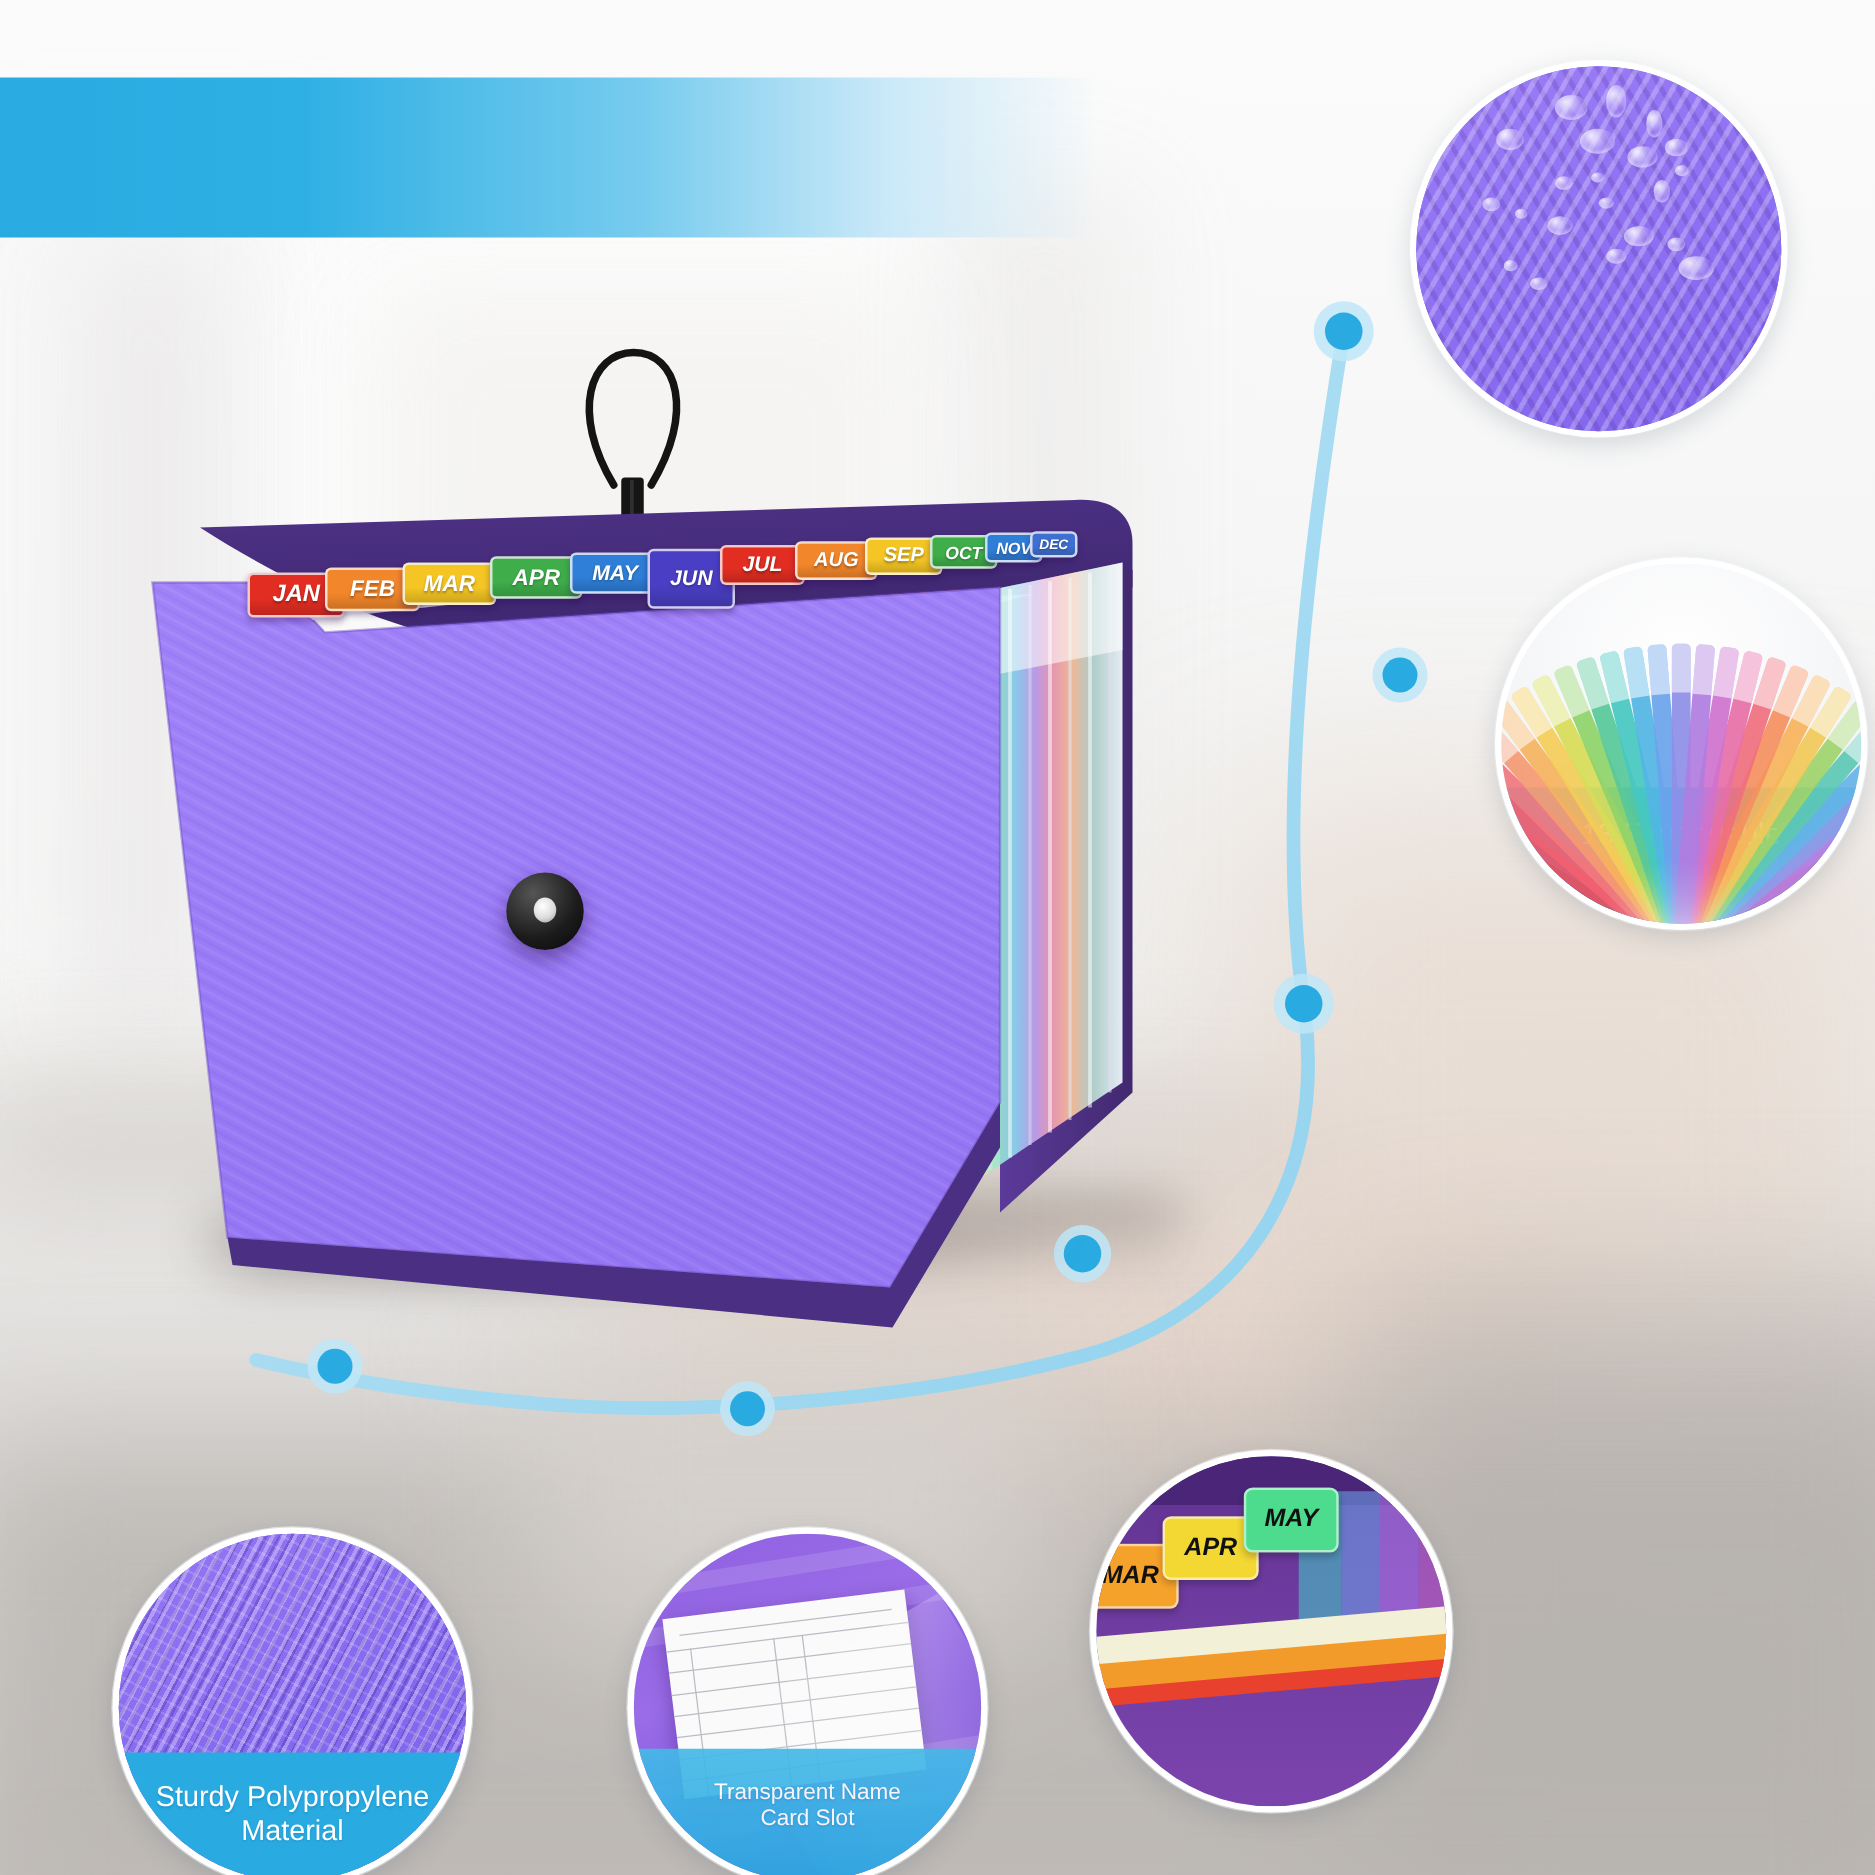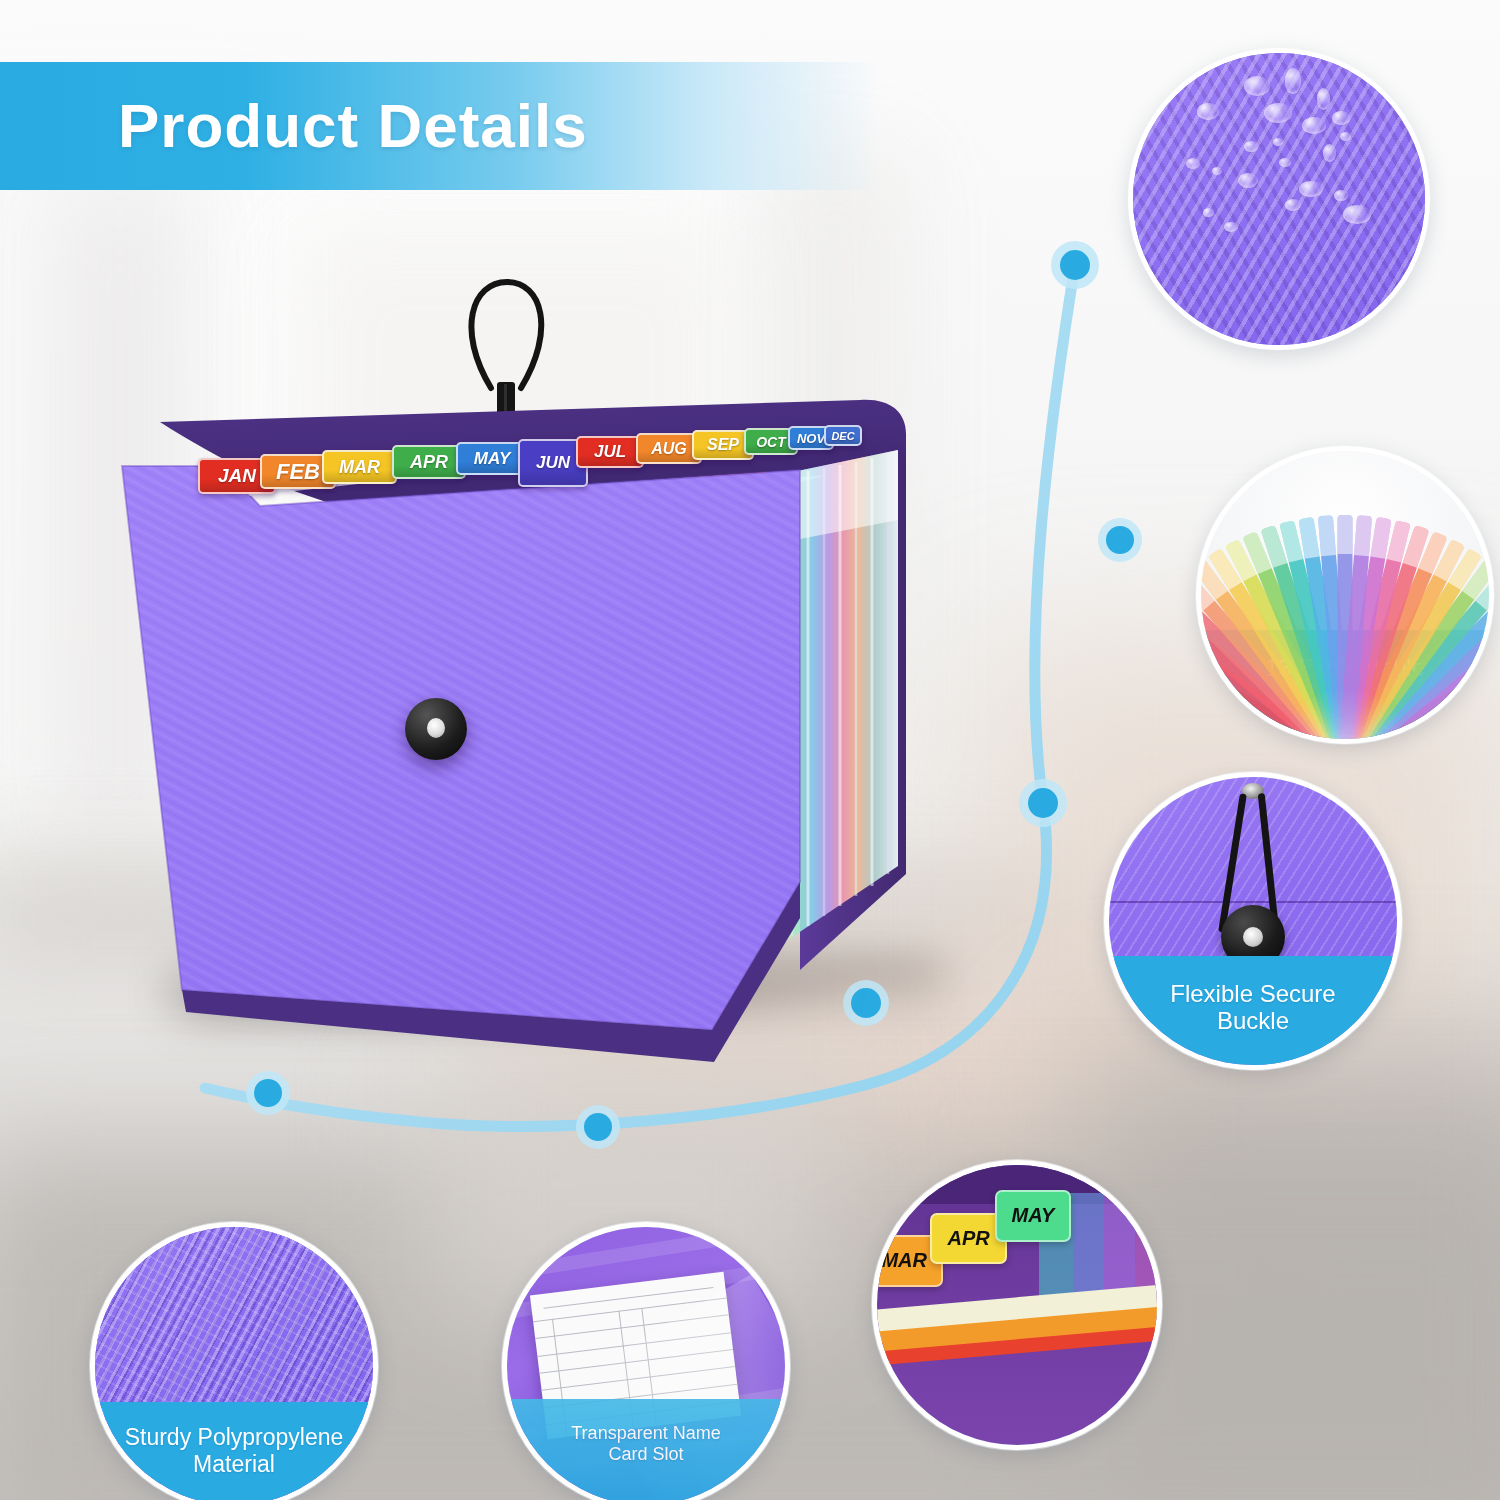--- a/index.html
+++ b/index.html
@@ -300,21 +300,21 @@
         <path d="M 200 194 L 202 216" stroke="#cfd9e4" stroke-width="2" fill="none"></path>
         <path d="M 220 193 L 222 214" stroke="#ffffff" stroke-width="3" fill="none"></path>
         <path d="M 240 192 L 242 212" stroke="#cfd9e4" stroke-width="2" fill="none"></path>
       </g>
     </svg>
 
     <div id="month-tabs">
         <div class="ptab" style="left: 98px; top: 188px; width: 78px; height: 36px; font-size: 19px; background: linear-gradient(rgb(225, 45, 34) 0%, rgb(225, 45, 34) 60%, rgba(0, 0, 0, 0.16) 100%), rgb(225, 45, 34); font-style: italic;">
           <span>JAN</span>
         </div>
-        <div class="ptab" style="left: 160px; top: 184px; width: 76px; height: 35px; font-size: 22px; background: linear-gradient(rgb(242, 134, 42) 0%, rgb(242, 134, 42) 60%, rgba(0, 0, 0, 0.16) 100%), rgb(242, 134, 42);">
+        <div class="ptab" style="left: 160px; top: 184px; width: 76px; height: 35px; font-size: 18px; background: linear-gradient(rgb(242, 134, 42) 0%, rgb(242, 134, 42) 60%, rgba(0, 0, 0, 0.16) 100%), rgb(242, 134, 42);">
           <span>FEB</span>
         </div>
         <div class="ptab" style="left: 222px; top: 180px; width: 75px; height: 34px; font-size: 18px; background: linear-gradient(rgb(244, 197, 36) 0%, rgb(244, 197, 36) 60%, rgba(0, 0, 0, 0.16) 100%), rgb(244, 197, 36);">
           <span>MAR</span>
         </div>
         <div class="ptab" style="left: 292px; top: 175px; width: 74px; height: 34px; font-size: 18px; background: linear-gradient(rgb(63, 174, 74) 0%, rgb(63, 174, 74) 60%, rgba(0, 0, 0, 0.16) 100%), rgb(63, 174, 74);">
           <span>APR</span>
         </div>
         <div class="ptab" style="left: 356px; top: 172px; width: 72px; height: 33px; font-size: 17px; background: linear-gradient(rgb(47, 126, 216) 0%, rgb(47, 126, 216) 60%, rgba(0, 0, 0, 0.16) 100%), rgb(47, 126, 216);">
           <span>MAY</span>
@@ -341,21 +341,20 @@
           <span>DEC</span>
         </div>
       </div>
 
     <div class="pbutton" style="left:305px;top:428px;width:62px;height:62px;">
       <div class="pbuttonhole" style="left:22px;top:20px;width:18px;height:20px;"></div>
     </div>
   </div>
 
   <div class="banner"></div>
-  <div class="banner-title">Product Details</div>
 
   <div class="callout" id="co-water" style="left:1128px;top:48px;width:292px;height:292px;">
     <div class="photo">
       <div class="tex-weave"></div>
       <div class="droplet" style="left:38%;top:8%;width:26px;height:20px;"></div>
       <div class="droplet" style="left:52%;top:5%;width:16px;height:26px;"></div>
       <div class="droplet" style="left:63%;top:12%;width:13px;height:22px;"></div>
       <div class="droplet" style="left:22%;top:17%;width:22px;height:17px;"></div>
       <div class="droplet" style="left:45%;top:17%;width:28px;height:20px;"></div>
       <div class="droplet" style="left:58%;top:22%;width:24px;height:17px;"></div>
@@ -450,38 +449,20 @@
           <div class="fan-blade" style="transform: translateX(-50%) rotate(54.4615deg); background: linear-gradient(rgb(192, 125, 224) 0%, rgb(192, 125, 224) 70%, rgba(255, 255, 255, 0.3) 100%); z-index: 29;"></div>
           <div class="fan-blade" style="transform: translateX(-50%) rotate(59deg); background: linear-gradient(rgb(106, 106, 114) 0%, rgb(106, 106, 114) 70%, rgba(255, 255, 255, 0.3) 100%); z-index: 28;"></div>
         </div>
     </div>
     <div class="capband" style="height:38%;padding-top:24px;background:linear-gradient(180deg,#3ab2e4,#29abe2);opacity:.93;">
       <div class="caption" style="font-size:24px;">13 Expandable
 Pocket</div>
     </div>
   </div>
 
-  <div class="callout" id="co-buckle" style="left:1104px;top:772px;width:288px;height:288px;">
-    <div class="photo">
-      <div class="bk-panel" style="background:linear-gradient(160deg,#9b7cf4 0%,#8e6cf0 45%,#8365ec 100%);">
-        <div style="position:absolute;inset:0;background-image:repeating-linear-gradient(122deg, rgba(255,255,255,.17) 0 2px, rgba(255,255,255,0) 2px 9px);"></div>
-      </div>
-      <div class="bk-seam"></div>
-      <div class="bk-eyelet" style="left:calc(50% - 11px);top:6px;"></div>
-      <div class="bk-cordL" style="left:calc(50% - 24px);top:16px;height:140px;transform:rotate(9deg);"></div>
-      <div class="bk-cordR" style="left:calc(50% + 12px);top:16px;height:140px;transform:rotate(-6deg);"></div>
-      <div class="bk-button" style="left:calc(50% - 32px);top:128px;width:64px;height:64px;">
-        <div class="bk-buttonhole" style="left:22px;top:22px;width:20px;height:20px;"></div>
-      </div>
-    </div>
-    <div class="capband" style="height:38%;padding-top:24px;">
-      <div class="caption" style="font-size:24px;">Flexible Secure
-Buckle</div>
-    </div>
-  </div>
 
   <div class="callout" id="co-sticker" style="left:872px;top:1160px;width:280px;height:280px;">
     <div class="photo">
       <div class="stk-stage" style="background:linear-gradient(180deg,#5f3290 0%,#6d3b9f 40%,#7b44ad 100%);"></div>
       <div class="stk-topbar"></div>
 
       <div style="position:absolute;left:58%;top:10%;width:12%;height:42%;background:#3fd0c8;opacity:.55;"></div>
       <div style="position:absolute;left:70%;top:10%;width:11%;height:42%;background:#6fa8f0;opacity:.55;"></div>
       <div style="position:absolute;left:81%;top:10%;width:11%;height:42%;background:#b47ef0;opacity:.55;"></div>
       <div style="position:absolute;left:92%;top:10%;width:10%;height:42%;background:#d36fd0;opacity:.5;"></div>

